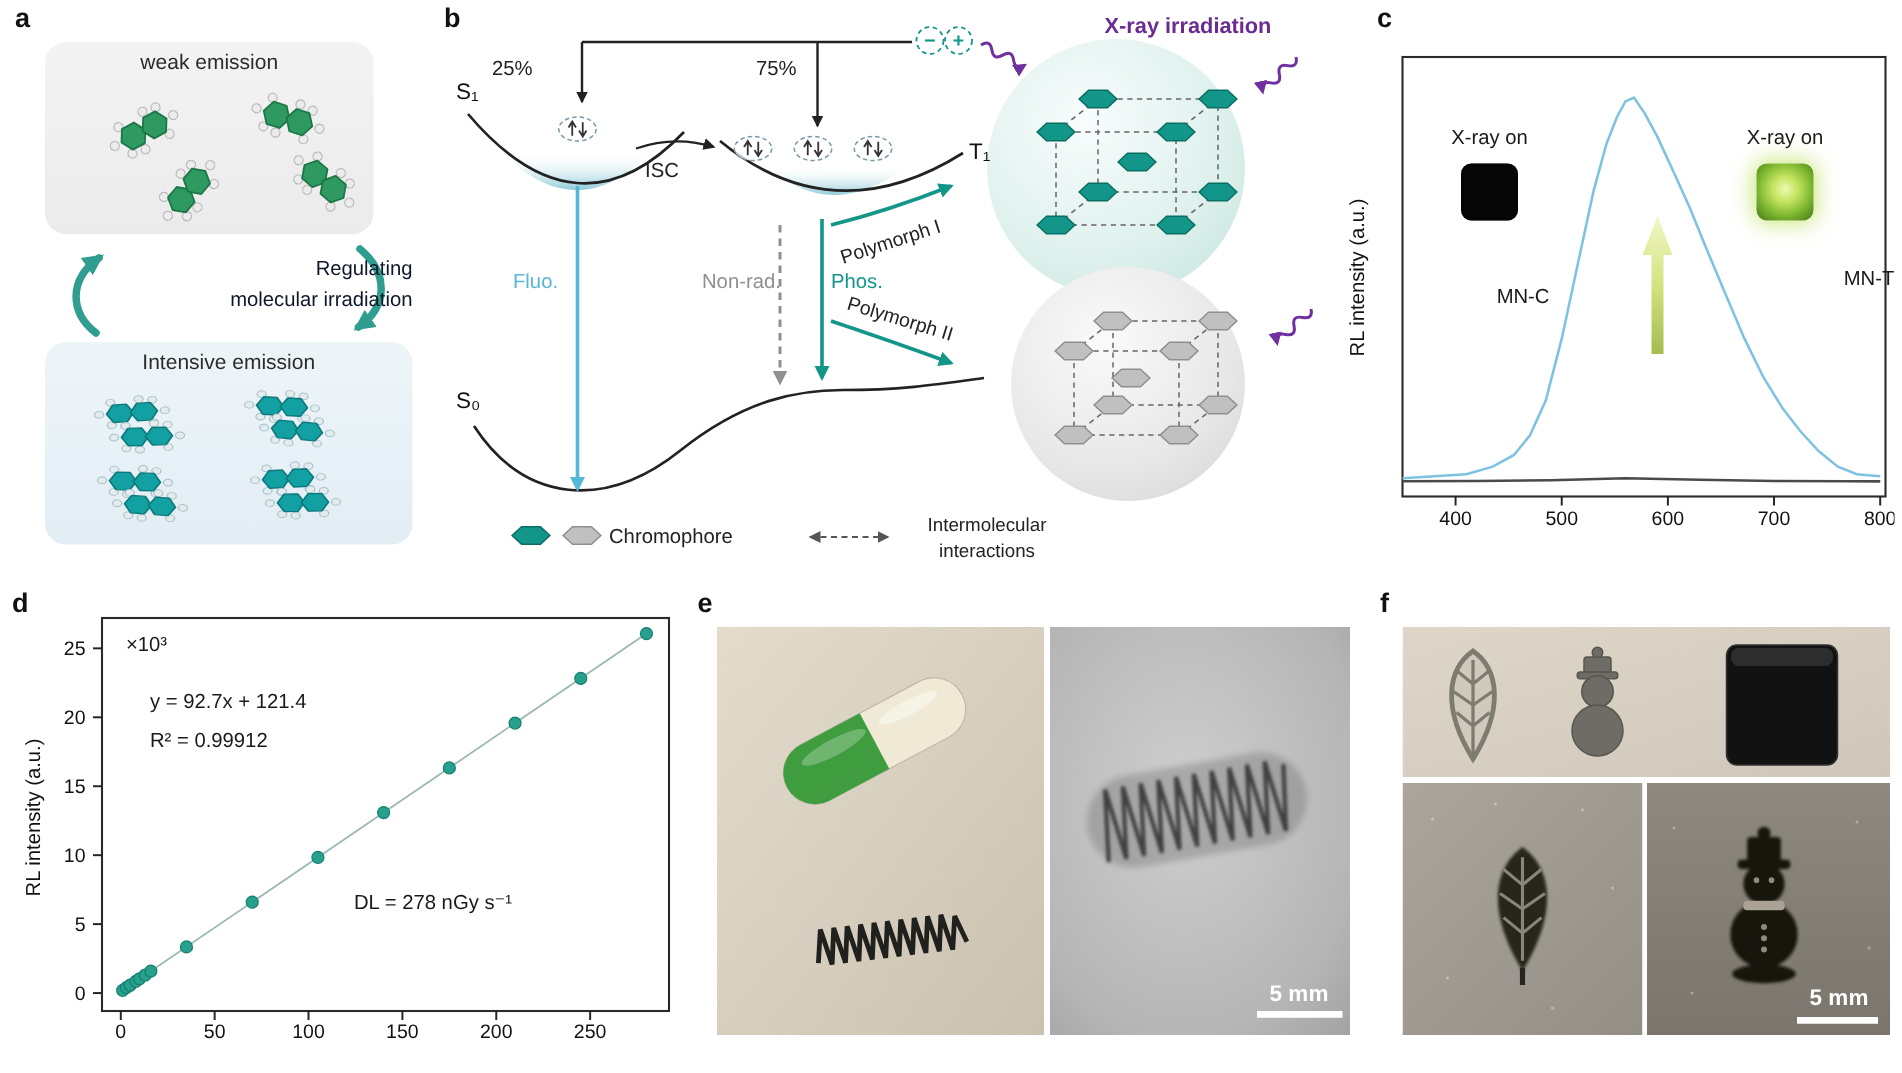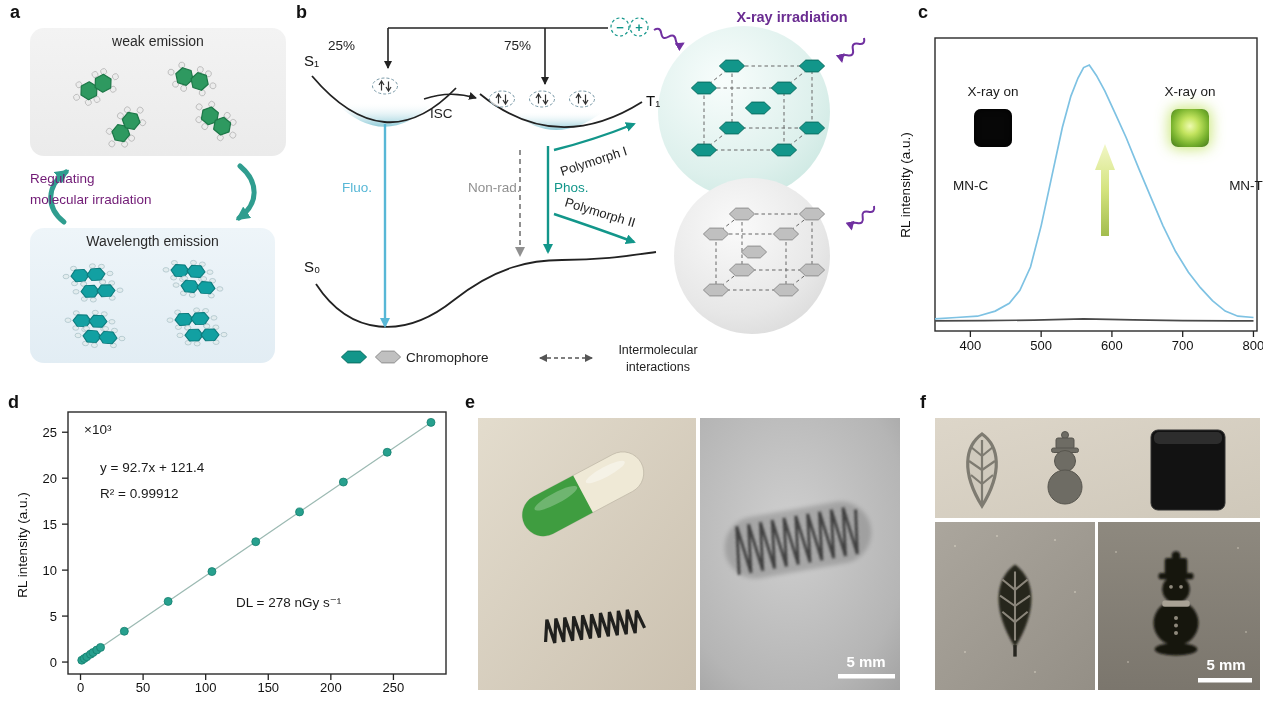--- a/index.html
+++ b/index.html
@@ -2,21 +2,21 @@
 <html><head>
 <meta charset="utf-8">
 <style>
 *{margin:0;padding:0;box-sizing:border-box}
 body{font-family:"Liberation Sans","DejaVu Sans",sans-serif;background:#ffffff;color:#1a1a1a}
 .fig{position:relative;width:1268px;height:715px;background:#fff;overflow:hidden}
 .abs{position:absolute}
 .plabel{position:absolute;font-size:18px;font-weight:bold;color:#111}
 .box{position:absolute;border-radius:14px}
 .boxtitle{text-align:center;font-size:14px;padding-top:5px;color:#2b2b2b}
-.ctext{position:absolute;text-align:left;font-size:13.5px;color:#701a75;line-height:21px}
+.ctext{position:absolute;text-align:right;font-size:13.5px;color:#0f172a;line-height:21px}
 .rot{position:absolute;transform:translate(-50%,-50%) rotate(-90deg);white-space:nowrap;font-size:13.5px;color:#111}
 .anno{position:absolute;font-size:13.5px;color:#1a1a1a;white-space:nowrap}
 .tick{font-size:13px;fill:#111}
 svg text{font-family:"Liberation Sans","DejaVu Sans",sans-serif}
 .bt{font-size:13.5px;fill:#222}
 .state{font-size:15px;fill:#111}
 .sq{position:absolute;width:38px;height:38px;border-radius:7px}
 .sq-black{background:#070707;box-shadow:inset 0 0 6px #000}
 .sq-green{background:radial-gradient(circle at 50% 45%, #eefab0 0%, #c3e45f 30%, #79b32e 65%, #41761a 100%);box-shadow:0 0 14px 2px rgba(190,225,90,.8)}
 .sbar{font-size:15px;font-weight:bold;fill:#fff}
@@ -119,41 +119,41 @@
         <g style="fill:var(--rf,#2e9960);stroke:var(--rs,#1c7747);stroke-width:1.2;stroke-linejoin:round">
           <polygon points="1,0 -3.5,7.8 -12.5,7.8 -17,0 -12.5,-7.8 -3.5,-7.8"></polygon>
           <polygon points="17,0 12.5,7.8 3.5,7.8 -1,0 3.5,-7.8 12.5,-7.8"></polygon>
         </g>
       </g>
     </defs>
   </svg>
 
   <div class="plabel" style="left:10px;top:2px">a</div>
 
-  <div class="box" style="left:30px;top:28px;width:256px;height:128px;background:linear-gradient(#f3f3f3,#ebebeb)">
+  <div class="box" style="left:30px;top:28px;width:219px;height:128px;background:linear-gradient(#f3f3f3,#ebebeb)">
     <div class="boxtitle">weak emission</div>
     <svg width="245" height="104">
       <use href="#molShape" transform="translate(66,38) rotate(-28)"></use>
       <use href="#molShape" transform="translate(162,30) rotate(18)"></use>
       <use href="#molShape" transform="translate(96,78) rotate(-50)"></use>
       <use href="#molShape" transform="translate(186,72) rotate(40)"></use>
     </svg>
   </div>
 
   <svg class="abs" style="left:30px;top:158px" width="245" height="70">
     <path d="M34,64 C16,50 16,28 36,14" fill="none" stroke="#2f9d8f" stroke-width="5" stroke-linecap="round" marker-end="url(#mTb)"></path>
     <path d="M210,8 C229,24 229,46 209,60" fill="none" stroke="#2f9d8f" stroke-width="5" stroke-linecap="round" marker-end="url(#mTb)"></path>
   </svg>
   <div class="ctext" style="left:30px;top:168px;width:245px">
     <div>Regulating</div>
     <div>molecular irradiation</div>
   </div>
 
   <div class="box" style="left:30px;top:228px;width:245px;height:135px;background:linear-gradient(#eef5f9,#e2edf4)">
-    <div class="boxtitle">Wavelength emission</div>
+    <div class="boxtitle">Intensive emission</div>
     <svg width="245" height="110">
       <g style="--rf:#12a0a2;--rs:#0c7a7c;--hf:#e2ecee;--hs:#a8c0c6">
         <use href="#molShape" transform="translate(58,26) rotate(-4) scale(1,0.75)"></use>
         <use href="#molShape" transform="translate(68,42) rotate(-2) scale(1,0.75)"></use>
         <use href="#molShape" transform="translate(158,22) rotate(3) scale(1,0.75)"></use>
         <use href="#molShape" transform="translate(168,38) rotate(5) scale(1,0.75)"></use>
         <use href="#molShape" transform="translate(60,72) rotate(2) scale(1,0.75)"></use>
         <use href="#molShape" transform="translate(70,88) rotate(4) scale(1,0.75)"></use>
         <use href="#molShape" transform="translate(162,70) rotate(-3) scale(1,0.75)"></use>
         <use href="#molShape" transform="translate(172,86) rotate(-1) scale(1,0.75)"></use>
@@ -270,21 +270,21 @@
       <text x="178.92307692307693" y="314" text-anchor="middle" class="tick">600</text>
       <line x1="249.6923076923077" x2="249.6923076923077" y1="295" y2="301" stroke="#222" stroke-width="1.3"></line>
       <text x="249.6923076923077" y="314" text-anchor="middle" class="tick">700</text>
       <line x1="320.46153846153845" x2="320.46153846153845" y1="295" y2="301" stroke="#222" stroke-width="1.3"></line>
       <text x="320.46153846153845" y="314" text-anchor="middle" class="tick">800</text>
     </svg>
   <div class="rot" style="left:905px;top:185px">RL intensity (a.u.)</div>
 
   <div class="anno" style="left:953px;top:84px;width:80px;text-align:center">X-ray on</div>
   <div class="sq sq-black" style="left:974px;top:109px"></div>
-  <div class="anno" style="left:953px;top:178px;width:80px;text-align:left">MN-C</div>
+  <div class="anno" style="left:953px;top:190px;width:80px;text-align:right">MN-C</div>
 
   <div class="anno" style="left:1150px;top:84px;width:80px;text-align:center">X-ray on</div>
   <div class="sq sq-green" style="left:1171px;top:109px"></div>
   <div class="anno" style="left:1206px;top:178px;width:80px;text-align:center">MN-T</div>
 
   <svg class="abs" style="left:1094px;top:144px" width="22" height="92">
     <polygon points="11,0 1,26 7,26 7,92 15,92 15,26 21,26" fill="url(#agrad)" opacity="0.9"></polygon>
   </svg>
 
   <div class="plabel" style="left:8px;top:392px">d</div>

